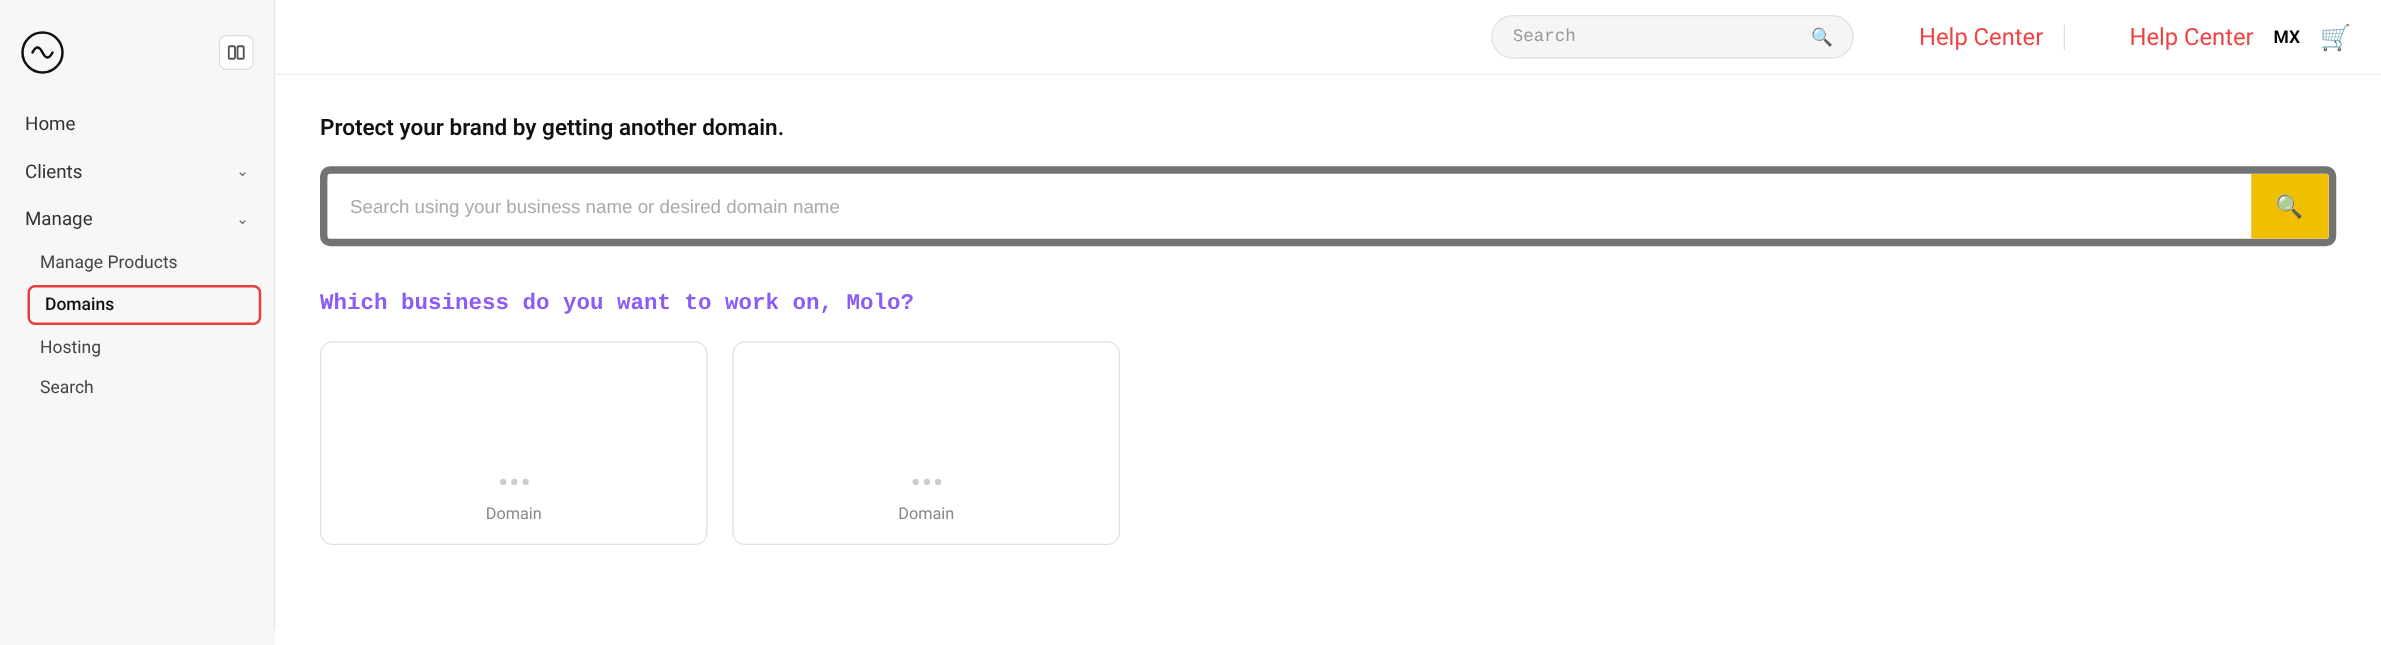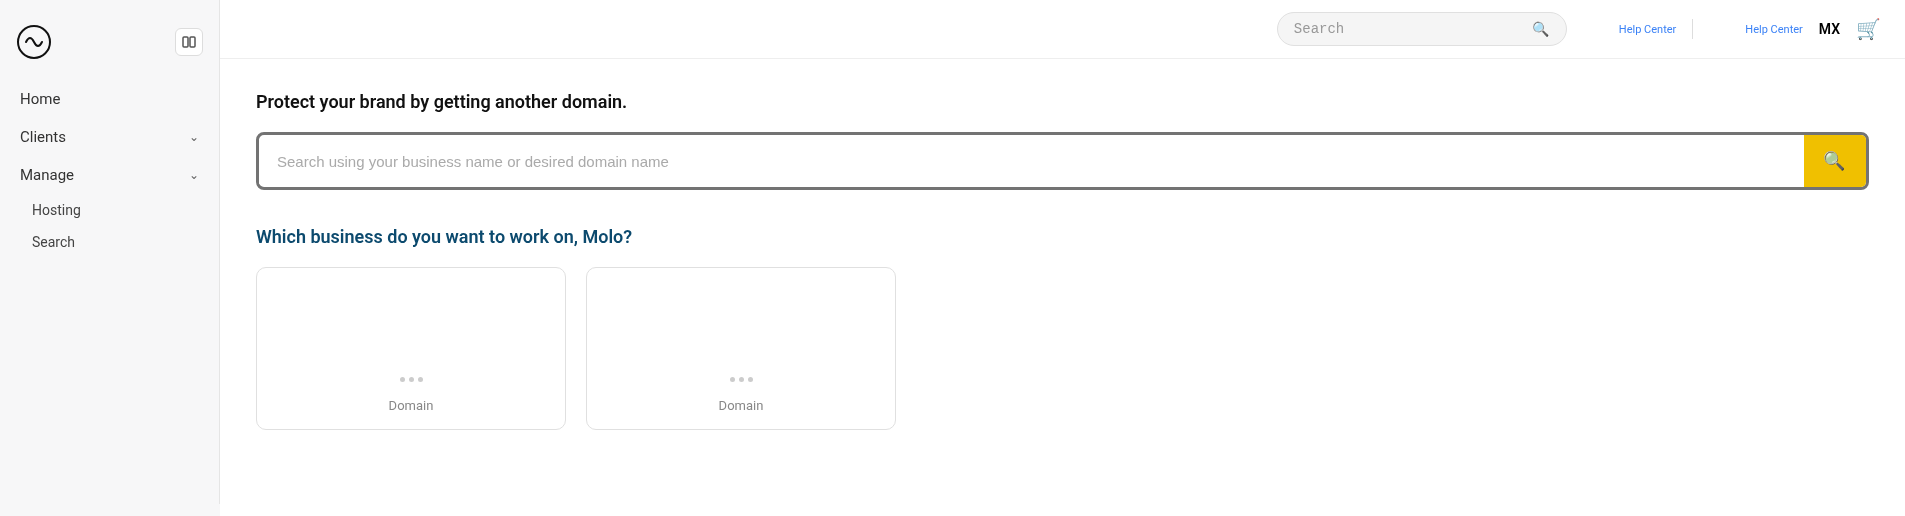--- a/index.html
+++ b/index.html
@@ -142,22 +142,22 @@
     .search-bar input::placeholder {
       color: #999;
     }
 
     .search-icon-btn {
       color: #555;
       font-size: 14px;
     }
 
     .header-link {
-      font-size: 11px;
-      color: #3b82f6;
+      font-size: 19px;
+      color: #ef4444;
       cursor: pointer;
       text-decoration: none;
       padding-left: 36px;
     }
 
     .divider-v {
       width: 1px;
       height: 20px;
       background: #ddd;
     }
@@ -185,21 +185,21 @@
     .section-title {
       font-size: 18px;
       font-weight: 600;
       color: #111;
       margin-bottom: 20px;
     }
 
     .domain-search-bar {
       display: flex;
       align-items: center;
-      border: 3px solid #737373;
+      border: 6px solid #737373;
       border-radius: 8px;
       overflow: hidden;
       margin-bottom: 36px;
       background: #fff;
     }
 
     .domain-search-bar input {
       flex: 1;
       border: none;
       outline: none;
@@ -221,22 +221,23 @@
       display: flex;
       align-items: center;
       justify-content: center;
       font-size: 18px;
       color: #fff;
     }
 
     .business-title {
       font-size: 18px;
       font-weight: 600;
-      color: #0c4a6e;
+      color: #8b5cf6;
       margin-bottom: 20px;
+      font-family: Liberation Mono, monospace;
     }
 
     .business-cards {
       display: flex;
       gap: 20px;
     }
 
     .business-card {
       width: 310px;
       height: 163px;
@@ -298,21 +299,27 @@
     <span>Clients</span>
     <span class="chevron">⌄</span>
   </div>
 
   <div class="nav-item">
     <span>Manage</span>
     <span class="chevron">⌄</span>
   </div>
 
 
-
+  <div class="nav-sub-item">
+    <span>Manage Products</span>
+  </div>
+
+  <div class="nav-sub-item active">
+    <span>Domains</span>
+  </div>
 
   <div class="nav-sub-item">
     <span>Hosting</span>
   </div>
 
   <div class="nav-sub-item">
     <span>Search</span>
   </div>
 </div>
 

